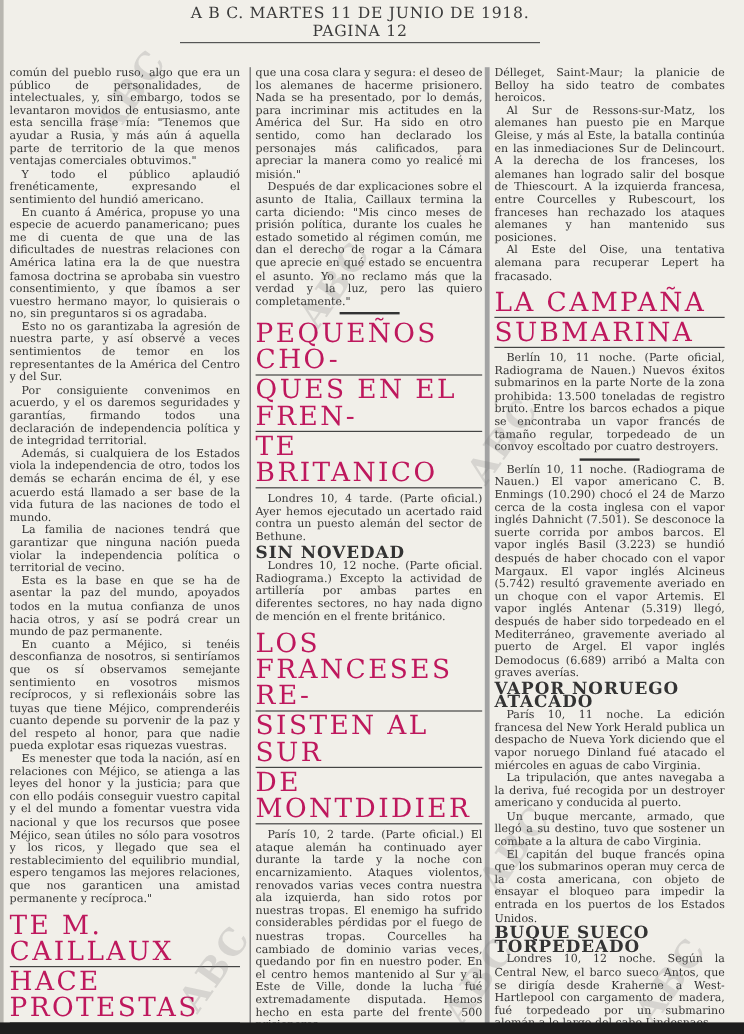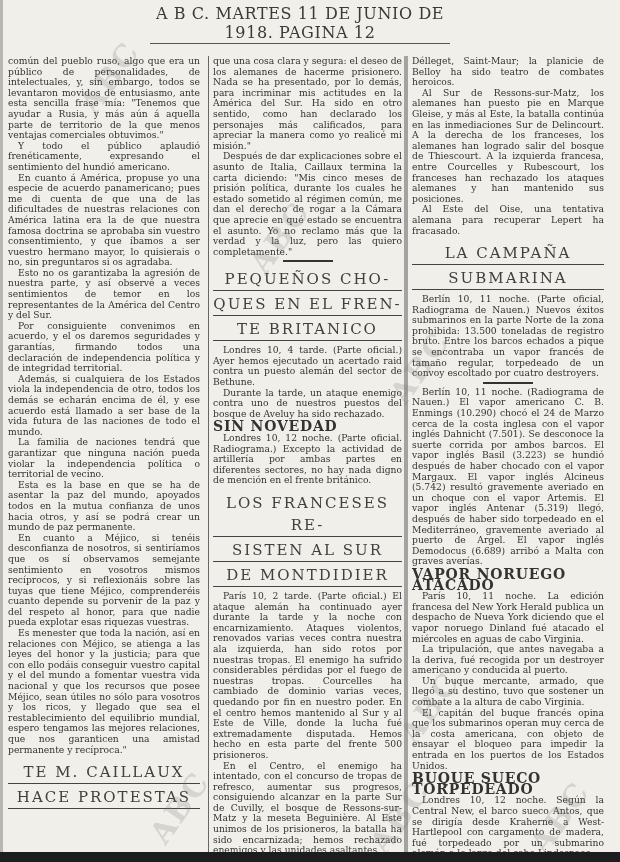--- a/index.html
+++ b/index.html
@@ -6,37 +6,37 @@
   html, body { width: 620px; height: 862px; overflow: hidden; }
   body {
     background: #f1efe9;
     font-family: "DejaVu Serif", "Liberation Serif", serif;
     color: #2a2a2a;
     position: relative;
   }
   .page { position: absolute; left: 0; top: 0; width: 620px; height: 862px; }
   .masthead {
     position: absolute; left: 150px; top: 4px; width: 300px;
-    text-align: center; font-size: 16px; letter-spacing: 0.6px;
+    text-align: center; font-size: 13px; letter-spacing: 0.6px;
     color: #3a3a3a; border-bottom: 1px solid #555; padding-bottom: 1px;
   }
   .col {
     position: absolute; top: 24px; width: 192px; height: 820px; overflow: hidden;
     font-size: 9.2px; line-height: 10.6px; text-align: justify;
     color: #333;
     margin-top: 32px;
   }
   .col1 { left: 8px; }
   .col2 { left: 208px; border-left: 1px solid #666; padding-left: 4px; width: 194px; }
   .col3 { left: 404px; border-left: 4px solid #a3a3a3; padding-left: 4px; width: 200px; }
   .col p { text-indent: 10px; margin-bottom: 0; }
   .col p.noindent { text-indent: 0; }
   .headline {
-    font-family: "DejaVu Serif", serif; font-size: 15px; line-height: 22px;
-    letter-spacing: 2px; color: #404040; text-align: center;
+    font-family: "DejaVu Serif", serif; font-size: 22px; line-height: 22px;
+    letter-spacing: 2px; color: #be185d; text-align: left;
     margin: 6px 0 4px 0; font-weight: normal;
   }
   .headline span { display: block; border-bottom: 1.5px solid #444; margin-bottom: 2px; }
   .subhead {
     font-size: 14px; font-weight: bold; letter-spacing: 0.8px; color: #333;
     margin: 2px 0 1px 0; text-transform: uppercase; text-align: left;
   }
   .small-rule { width: 50px; height: 2px; background: #333; margin: 3px auto; }
   .watermark {
     position: absolute; font-family: "DejaVu Serif", serif; font-size: 30px;
@@ -75,21 +75,20 @@
   <div class="col col2">
     <p class="noindent">que una cosa clara y segura: el deseo de los alemanes de hacerme prisionero. Nada se ha presentado, por lo demás, para incriminar mis actitudes en la América del Sur. Ha sido en otro sentido, como han declarado los personajes más calificados, para apreciar la manera como yo realicé mi misión."</p>
     <p>Después de dar explicaciones sobre el asunto de Italia, Caillaux termina la carta diciendo: "Mis cinco meses de prisión política, durante los cuales he estado sometido al régimen común, me dan el derecho de rogar a la Cámara que aprecie en qué estado se encuentra el asunto. Yo no reclamo más que la verdad y la luz, pero las quiero completamente."</p>
     <div class="small-rule"></div>
     <h2 class="headline">
       <span>PEQUEÑOS CHO-</span>
       <span>QUES EN EL FREN-</span>
       <span>TE BRITANICO</span>
     </h2>
     <p><span>Londres 10, 4 tarde. (Parte oficial.)</span> <span>Ayer hemos ejecutado un acertado raid contra un puesto alemán del sector de Bethune.</span></p>
-    <p>Durante la tarde, un ataque enemigo contra uno de nuestros puestos del bosque de Aveluy ha sido rechazado.</p>
     <div class="subhead">SIN NOVEDAD</div>
     <p>Londres 10, 12 noche. (Parte oficial. Radiograma.) Excepto la actividad de artillería por ambas partes en diferentes sectores, no hay nada digno de mención en el frente británico.</p>
     <h2 class="headline">
       <span>LOS FRANCESES RE-</span>
       <span>SISTEN AL SUR</span>
       <span>DE MONTDIDIER</span>
     </h2>
     <p>París 10, 2 tarde. (Parte oficial.) El ataque alemán ha continuado ayer durante la tarde y la noche con encarnizamiento. Ataques violentos, renovados varias veces contra nuestra ala izquierda, han sido rotos por nuestras tropas. El enemigo ha sufrido considerables pérdidas por el fuego de nuestras tropas. Courcelles ha cambiado de dominio varias veces, quedando por fin en nuestro poder. En el centro hemos mantenido al Sur y al Este de Ville, donde la lucha fué extremadamente disputada. Hemos hecho en esta parte del frente 500 prisioneros.</p>
     <p>En el Centro, el enemigo ha intentado, con el concurso de tropas de refresco, aumentar sus progresos, consiguiendo alcanzar en la parte Sur de Cuvilly, el bosque de Ressons-sur-Matz y la meseta Beguinière. Al Este unimos de los prisioneros, la batalla ha sido encarnizada; hemos rechazado enemigos y las unidades asaltantes.</p>
 

